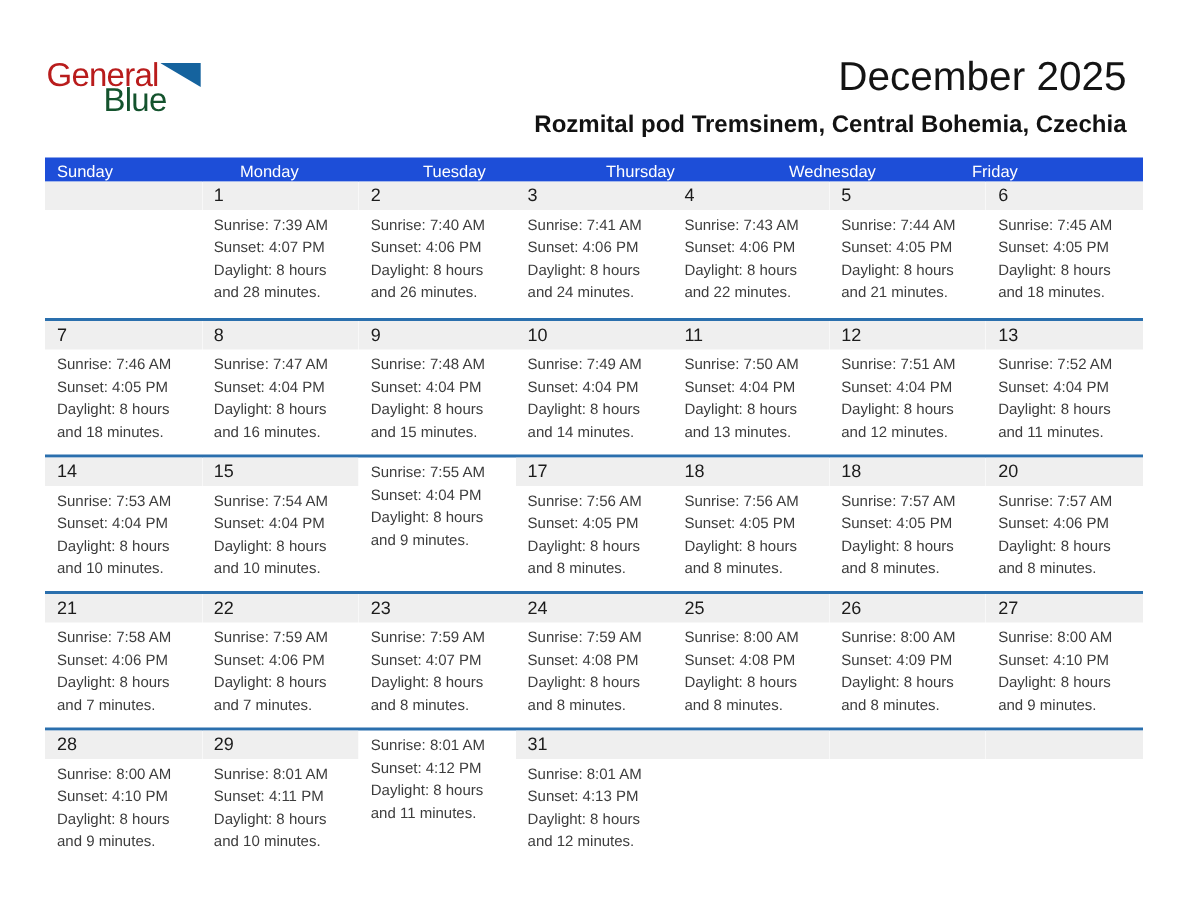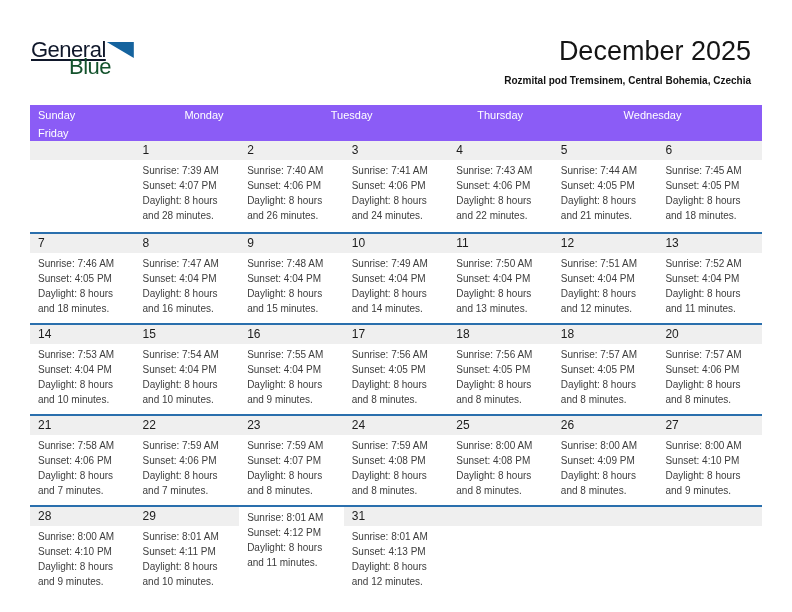--- a/index.html
+++ b/index.html
@@ -2,33 +2,33 @@
 <html><head>
 <meta charset="utf-8">
 <style>
   html,body { margin:0; padding:0; background:#ffffff; }
   body { width:792px; height:612px; font-family:"Liberation Sans", sans-serif; }
   .page { position:relative; width:792px; height:612px; overflow:hidden; background:#fff; }
 
   
   .logo { position:absolute; left:31px; top:39px; }
   .logo-row { display:flex; align-items:flex-start; }
-  .logo-general { font-size:22px; color:#0f172a; letter-spacing:-0.5px; line-height:22px;text-decoration:underline; }
+  .logo-general { font-size:22px; color:#b91c1c; letter-spacing:-0.5px; line-height:22px; }
   .logo-triangle { width:27px; height:16px; background:#15639e;
                    clip-path:polygon(0 0,100% 0,100% 100%); margin-top:3px; margin-left:1px; }
   .logo-blue { font-size:22px; color:#14532d; line-height:20px; margin:-4px 0 0 38px; letter-spacing:-0.5px; }
 
   
   .title-block { position:absolute; right:41px; top:36px; text-align:right; }
   .title { font-size:27px; font-weight:400; color:#141414; line-height:30px; }
-  .subtitle { font-size:10px; font-weight:700; color:#121212; margin-top:9px; }
+  .subtitle { font-size:16px; font-weight:700; color:#121212; margin-top:9px; }
 
   
   .calendar { position:absolute; left:30px; top:105px; width:732px; }
-  .day-header-row { display:grid; grid-template-columns:repeat(5,1fr); background:#8b5cf6; height:36px; }
+  .day-header-row { display:grid; grid-template-columns:repeat(6,1fr); background:#1d4ed8; height:16px; }
   .day-header { color:#ffffff; font-size:11px; line-height:20px; padding-left:8px; overflow:hidden; }
   .week-row { display:grid; grid-template-columns:repeat(7,1fr); border-top:2px solid #2a6fad; height:89px; }
   .week-row:first-child { border-top:none; height:91px; }
   .cell { overflow:hidden; }
   .date-num { height:19px; line-height:19px; background:#efefef; padding-left:8px; font-size:12px; color:#1c1c1c; }
   .cell-lines { padding:3px 6px 0 8px; font-size:10px; line-height:15px; color:#3d3d3d; }
   .cell-line { display:block; white-space:nowrap; }
 </style>
 </head>
 <body>
@@ -196,21 +196,20 @@
           <div class="cell">
             <div class="date-num">15</div>
             <div class="cell-lines">
               <span class="cell-line">Sunrise: 7:54 AM</span>
               <span class="cell-line">Sunset: 4:04 PM</span>
               <span class="cell-line">Daylight: 8 hours</span>
               <span class="cell-line">and 10 minutes.</span>
             </div>
           </div>
           <div class="cell">
-            <div class="date-num">16</div>
             <div class="cell-lines">
               <span class="cell-line">Sunrise: 7:55 AM</span>
               <span class="cell-line">Sunset: 4:04 PM</span>
               <span class="cell-line">Daylight: 8 hours</span>
               <span class="cell-line">and 9 minutes.</span>
             </div>
           </div>
           <div class="cell">
             <div class="date-num">17</div>
             <div class="cell-lines">

